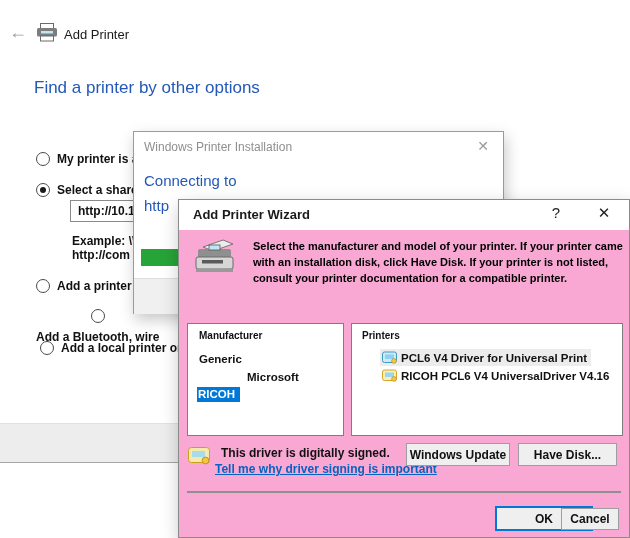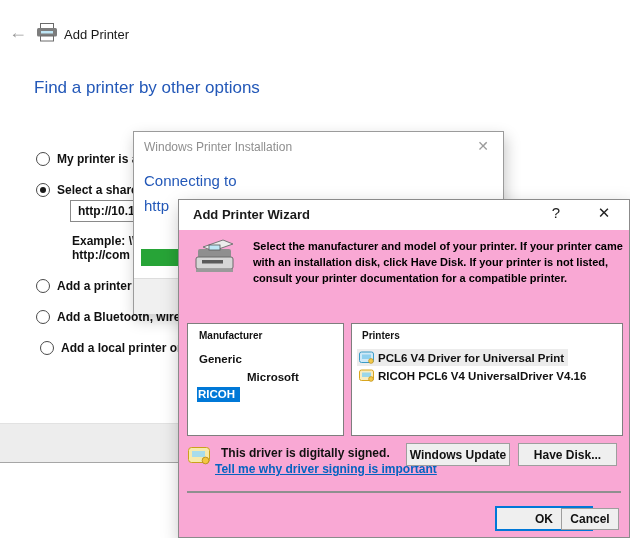--- a/index.html
+++ b/index.html
@@ -40,21 +40,21 @@
   .wiz-title{left:14px;top:7px;font-size:13px;font-weight:600;color:#1a1a1a;}
   .wiz-help{left:366px;top:4px;width:22px;height:22px;text-align:center;font-size:15px;color:#222;cursor:default;}
   .wiz-close{left:412px;top:4px;width:26px;height:22px;text-align:center;font-size:15px;color:#222;cursor:default;}
   .wiz-instructions{left:74px;top:38px;width:372px;font-size:11px;font-weight:600;line-height:16px;color:#000;}
   .listbox{background:#fff;border:1px solid #7e7e7e;}
   .box-mfr{left:8px;top:123px;width:155px;height:111px;}
   .box-prn{left:172px;top:123px;width:270px;height:111px;}
   .list-header{left:11px;top:6px;font-size:10px;font-weight:600;color:#111;}
   .list-item{font-size:11.5px;font-weight:600;color:#111;white-space:nowrap;}
   .sel-chip{background:#0078d7;color:#fff;padding:1px 5px 2px 1px;margin-top:16px;}
-  .prn-row{display:flex;align-items:center;gap:4px;height:17px;padding:0 4px 0 2px;}
+  .prn-row{display:flex;align-items:center;gap:4px;height:17px;padding:0 4px 0 2px;margin-left:23px;}
   .prn-row.hl{background:#ececec;}
   .signed-text{left:42px;top:246px;font-size:12px;font-weight:600;color:#111;}
   .signed-link{left:36px;top:262px;font-size:12px;font-weight:600;color:#0563c1;text-decoration:underline;cursor:pointer;}
   .btn{position:absolute;box-sizing:border-box;background:#efefef;border:1px solid #9e9e9e;
     font-family:"Liberation Sans",sans-serif;font-size:12px;font-weight:600;color:#111;
     display:flex;align-items:center;justify-content:center;cursor:default;padding:0;}
   .btn-wu{left:227px;top:243px;width:104px;height:23px;}
   .btn-hd{left:339px;top:243px;width:99px;height:23px;}
   .separator{left:8px;top:291px;width:434px;height:0;border-top:2px solid #8f8f8f;}
   .btn-ok{left:292px;top:306px;width:98px;height:25px;border:2px solid #0078d7;margin-left:24px;}
@@ -91,21 +91,21 @@
 
     <input class="abs url-input" type="text" value="http://10.1" style="">
 
     <div class="abs example"><span>Example: \\</span><br><span>http://com</span></div>
 
     <div class="abs radio-row" style="left:36px;top:278px;">
       <span class="radio-circle"></span>
       <span class="radio-label">Add a printer u</span>
     </div>
 
-    <div class="abs radio-row" style="left:36px;top:309px;">
+    <div class="abs radio-row" style="left:36px;top:309px;flex-direction:column;">
       <span class="radio-circle"></span>
       <span class="radio-label">Add a Bluetooth, wire</span>
     </div>
 
     <div class="abs radio-row" style="left:40px;top:340px;">
       <span class="radio-circle"></span>
       <span class="radio-label">Add a local printer or</span>
     </div>
 
     <div class="abs bg-footer"></div>

